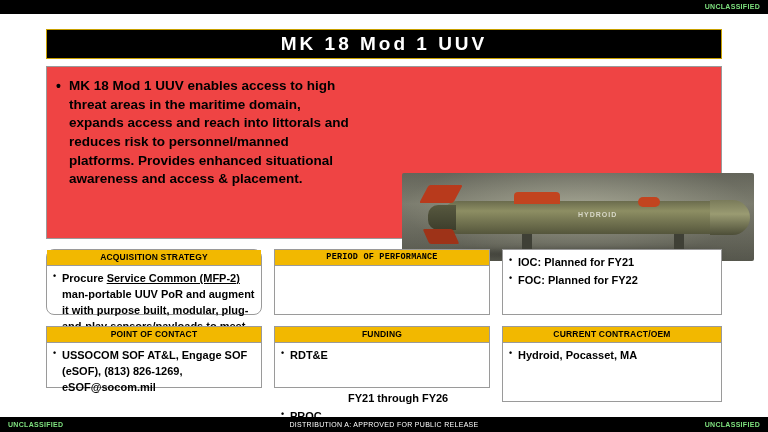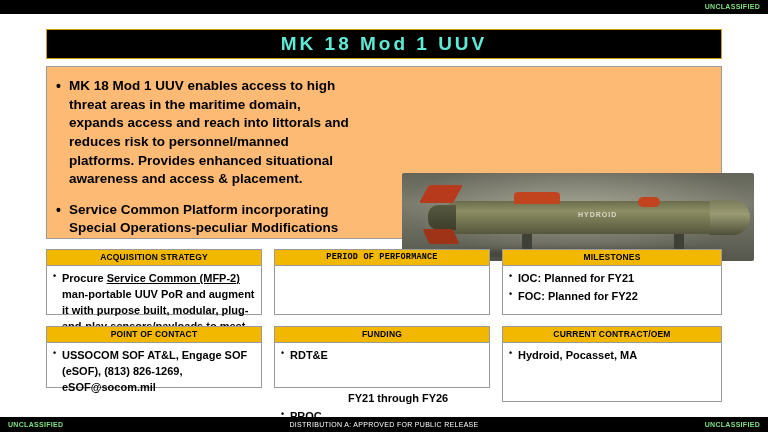--- a/index.html
+++ b/index.html
@@ -50,39 +50,39 @@
     position: absolute;
     left: 46px;
     top: 29px;
     width: 676px;
     height: 30px;
     background: #000000;
     border: 1px solid #c8a000;
     box-sizing: border-box;
   }
   .title-bar .title-text {
-    color: #5eead4;
+    color: #ffffff;
     font-size: 19px;
     font-weight: bold;
     letter-spacing: 3px;
     text-align: center;
     line-height: 28px;
     white-space: nowrap;
   }
 
   
   .desc-panel {
     position: absolute;
     left: 46px;
     top: 66px;
     width: 676px;
     height: 173px;
     border: 1px solid #9a9a9a;
     box-sizing: border-box;
-    background: #fdba74;
+    background: #ef4444;
   }
   .bullets {
     position: absolute;
     left: 8px;
     top: 10px;
     width: 300px;
   }
   .bullet {
     position: relative;
     padding-left: 14px;
@@ -256,21 +256,21 @@
     content: "•";
     position: absolute;
     left: 0;
     top: -1px;
     font-size: 9px;
   }
   .fund-row .k { width: 58px; flex: none; }
   .fund-row .v { flex: 1; margin-top: 43px; }
 
   
-  #box-acq      { left: 46px;  top: 249px; width: 216px; height: 66px; }
+  #box-acq      { left: 46px;  top: 249px; width: 216px; height: 66px; border-radius: 8px; }
   #box-pop      { left: 274px; top: 249px; width: 216px; height: 66px; font-family: Liberation Mono, monospace; }
   #box-miles    { left: 502px; top: 249px; width: 220px; height: 66px; }
   #box-poc      { left: 46px;  top: 326px; width: 216px; height: 62px; }
   #box-funding  { left: 274px; top: 326px; width: 216px; height: 62px; }
   #box-contract { left: 502px; top: 326px; width: 220px; height: 76px; }
 </style>
 </head>
 <body>
 
 <div class="slide">
@@ -279,21 +279,20 @@
     <span>UNCLASSIFIED</span>
   </div>
 
   <div class="title-bar">
     <div class="title-text">MK 18 Mod 1 UUV</div>
   </div>
 
   <div class="desc-panel">
     <div class="bullets">
       <div class="bullet">MK 18 Mod 1 UUV enables access to high threat areas in the maritime domain, expands access and reach into littorals and reduces risk to personnel/manned platforms. Provides enhanced situational awareness and access &amp; placement.</div>
-      <div class="bullet">Service Common Platform incorporating Special Operations-peculiar Modifications</div>
     </div>
 
     <div class="photo">
       <div class="bg-haze"></div>
       <div class="shadow"></div>
       <div class="stand1"></div>
       <div class="stand2"></div>
       <div class="body"></div>
       <div class="nose"></div>
       <div class="tail-cone"></div>
@@ -310,21 +309,20 @@
     <div class="box-body">
       <div class="item"><span>Procure </span><span class="under">Service Common (MFP-2)</span><span> man-portable UUV PoR and augment it with purpose built, modular, plug-and-play sensors/payloads to meet SOF Peculiar requirements (MFP-11).</span></div>
     </div>
   </div>
 
   <div class="box" id="box-pop">
     <div class="box-header">PERIOD OF PERFORMANCE</div>
   </div>
 
   <div class="box" id="box-miles">
-    <div class="box-header">MILESTONES</div>
     <div class="box-body">
       <div class="item">IOC: Planned for FY21</div>
       <div class="item">FOC: Planned for FY22</div>
     </div>
   </div>
 
   <div class="box" id="box-poc">
     <div class="box-header">POINT OF CONTACT</div>
     <div class="box-body">
       <div class="item">USSOCOM SOF AT&amp;L, Engage SOF (eSOF), (813) 826-1269, eSOF@socom.mil</div>

